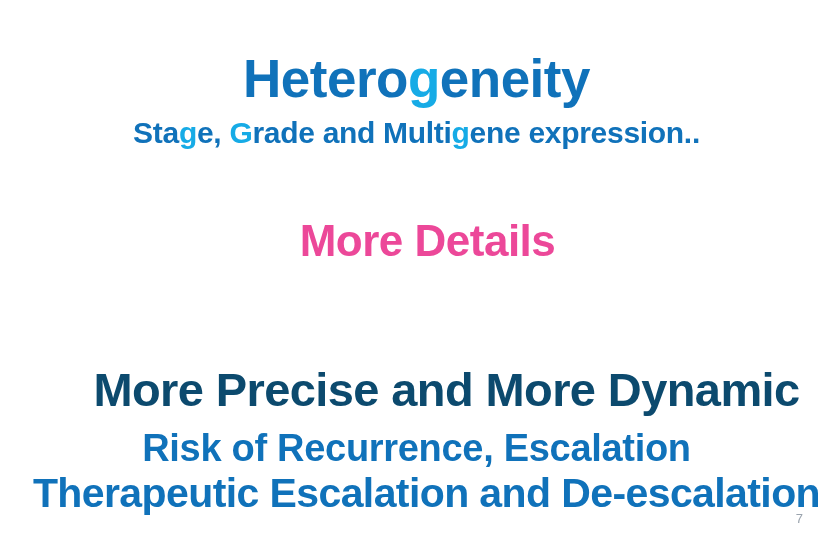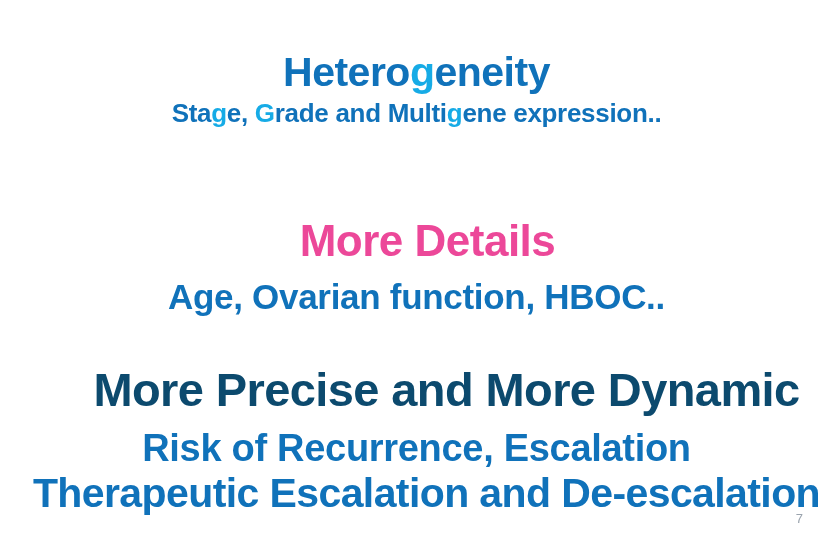--- a/index.html
+++ b/index.html
@@ -32,26 +32,26 @@
     line-height: 1.0;
     letter-spacing: -0.2px;
   }
 
   
   .hl { color: #16ABE6; }
 
   
   .l-head1 {
     top: 52px;
-    font-size: 41px;
+    font-size: 53px;
     letter-spacing: -0.5px;
   }
   .l-sub1 {
-    top: 100px;
-    font-size: 26px;
+    top: 118px;
+    font-size: 30px;
     letter-spacing: -0.3px;
   }
 
   
   .l-head2 {
     top: 219px;
     font-size: 44px;
     letter-spacing: -0.5px;
   }
   .l-sub2 {
@@ -96,21 +96,20 @@
   <div class="line l-head1" style="color: rgb(16, 114, 186);">
     <span>Hetero</span><span class="hl" style="color: rgb(22, 171, 230);">g</span><span>eneity</span>
   </div>
 
   <div class="line l-sub1" style="color: rgb(16, 114, 186);">
     <span>Sta</span><span class="hl" style="color: rgb(22, 171, 230);">g</span><span>e, </span><span class="hl" style="color: rgb(22, 171, 230);">G</span><span>rade and Multi</span><span class="hl" style="color: rgb(22, 171, 230);">g</span><span>ene expression..</span>
   </div>
 
   <div class="line l-head2" style="color: #ec4899; padding-left: 11px;">More Details</div>
 
-  <div class="line l-sub2" style="color: rgb(16, 114, 186);">Age, Ovarian function, HBOC..</div>
 
   <div class="line l-head3" style="color: #0c4a6e; margin-left: 30px;">More Precise and More Dynamic</div>
 
   <div class="line l-sub3a" style="color: rgb(16, 114, 186);">Risk of Recurrence, Escalation</div>
 
   <div class="line l-sub3b" style="color: rgb(16, 114, 186); margin-left: 10px;">Therapeutic Escalation and De-escalation</div>
 
   <div class="slide-number">7</div>
 
 </div>

